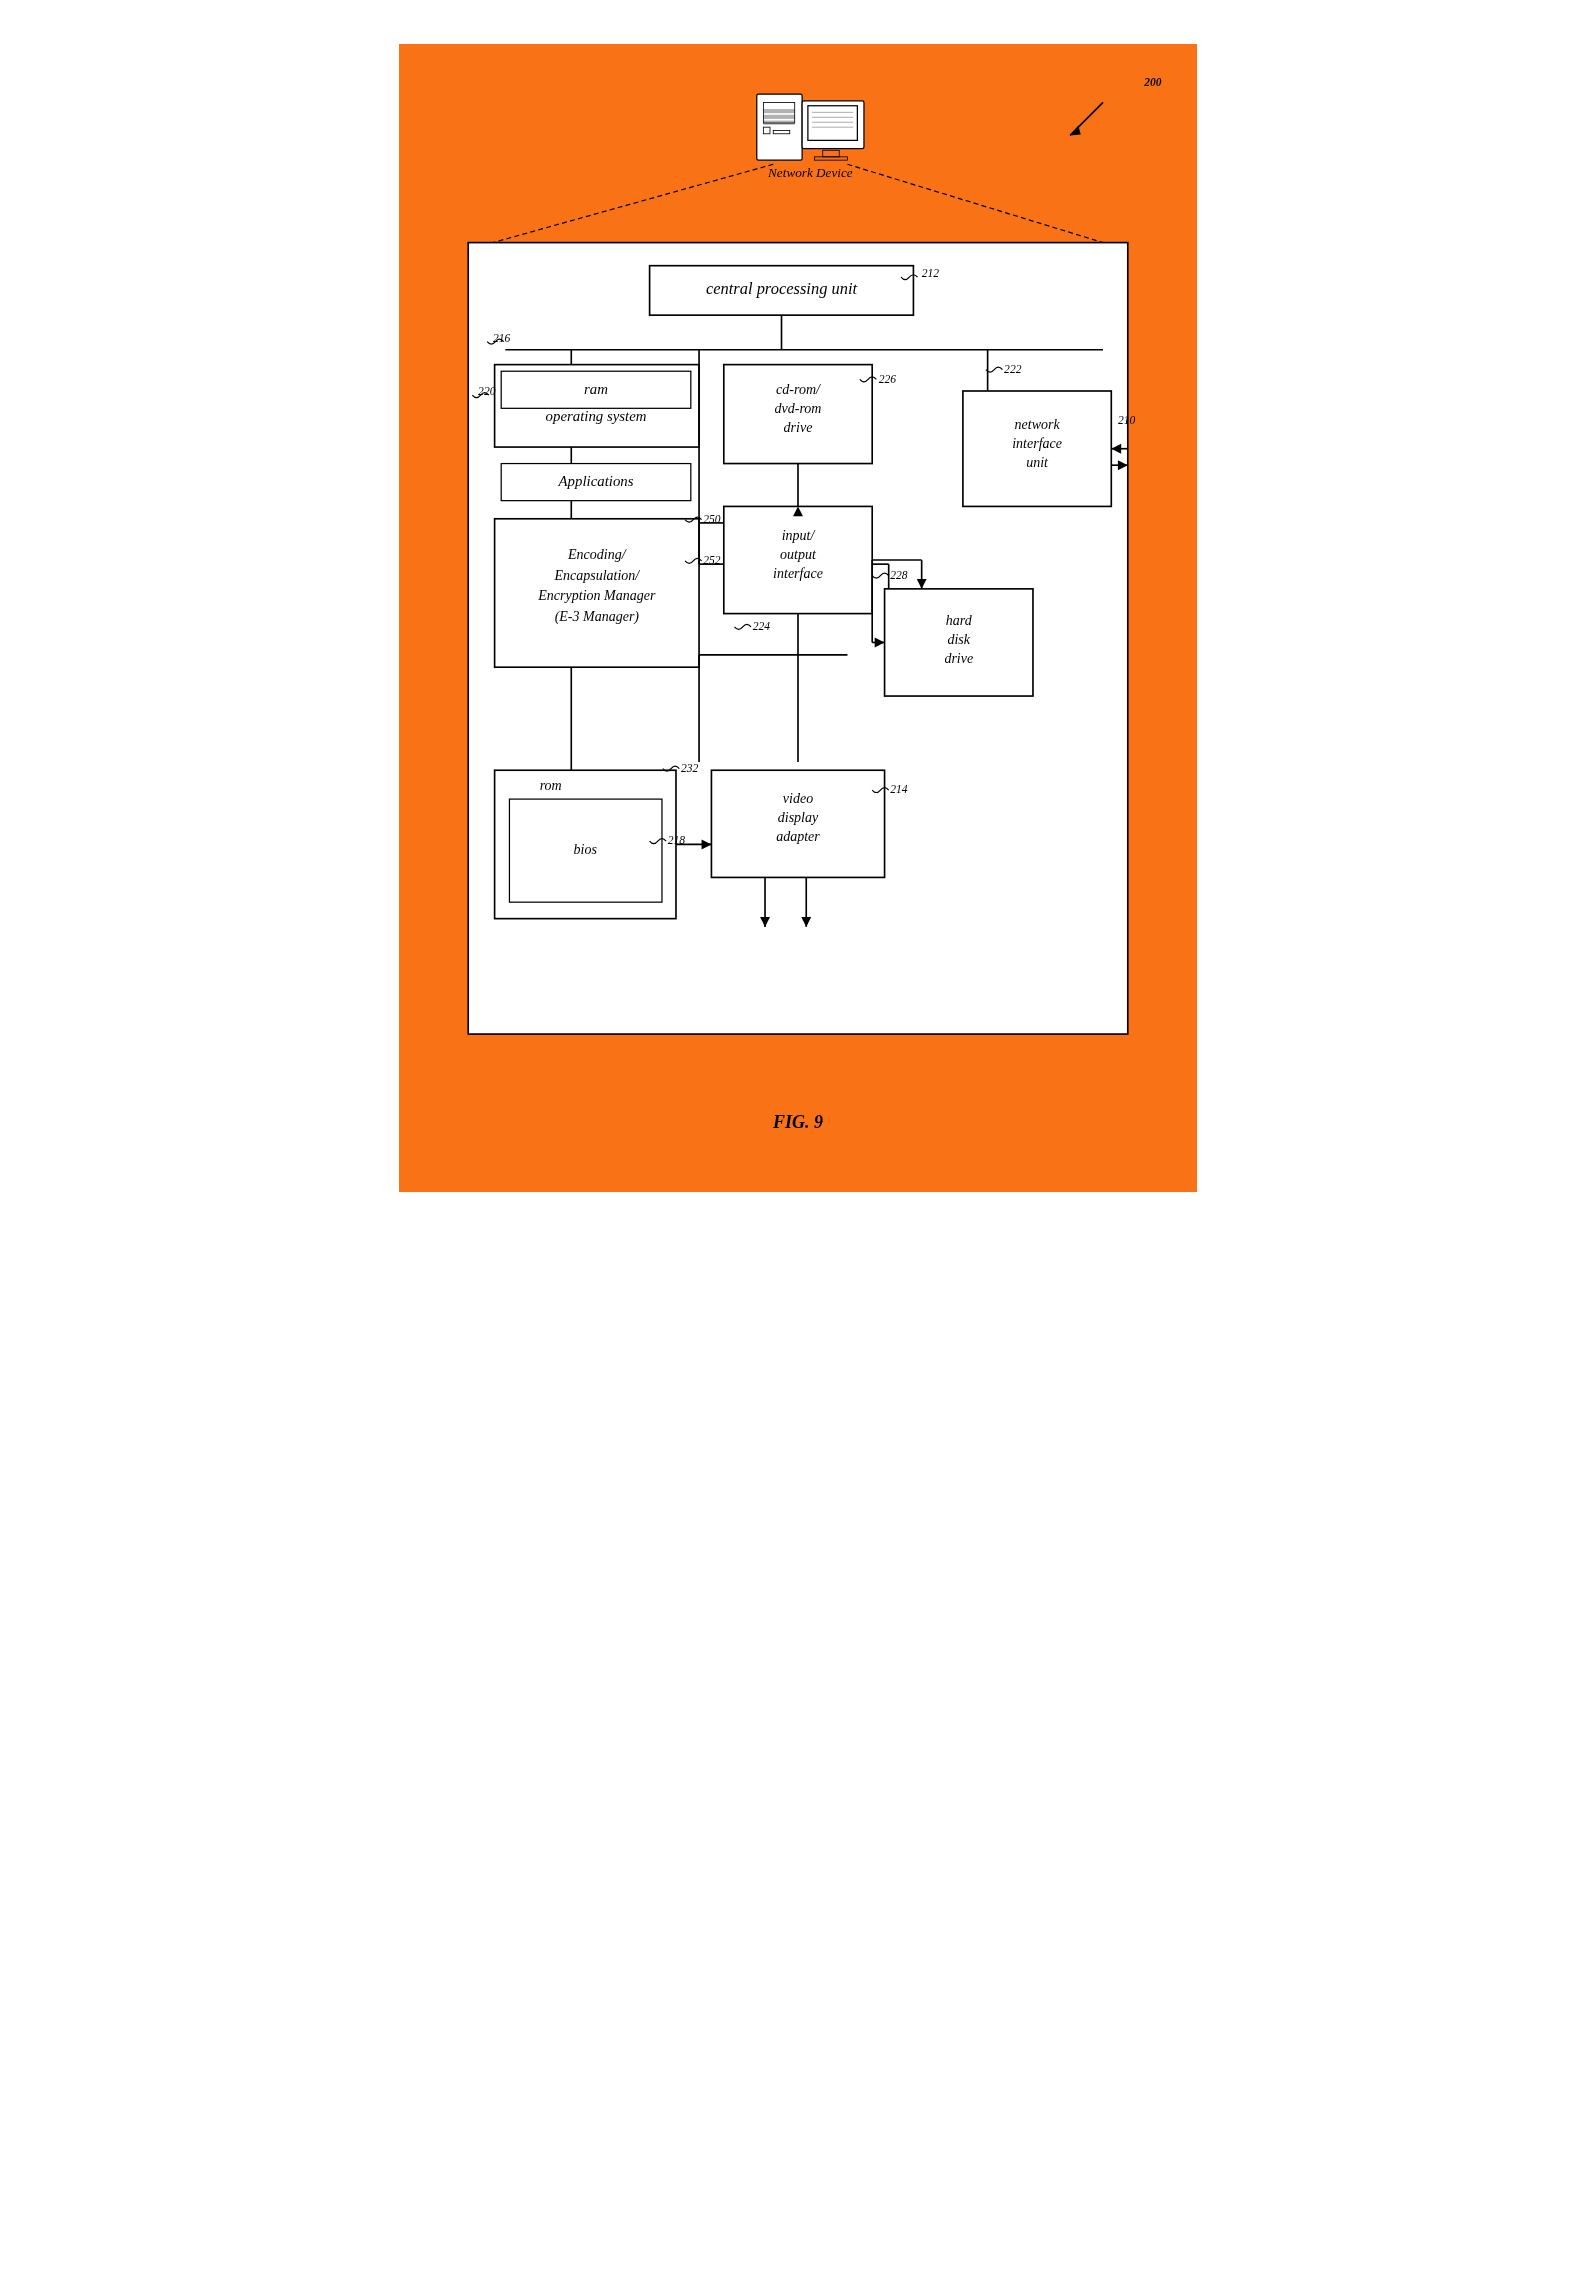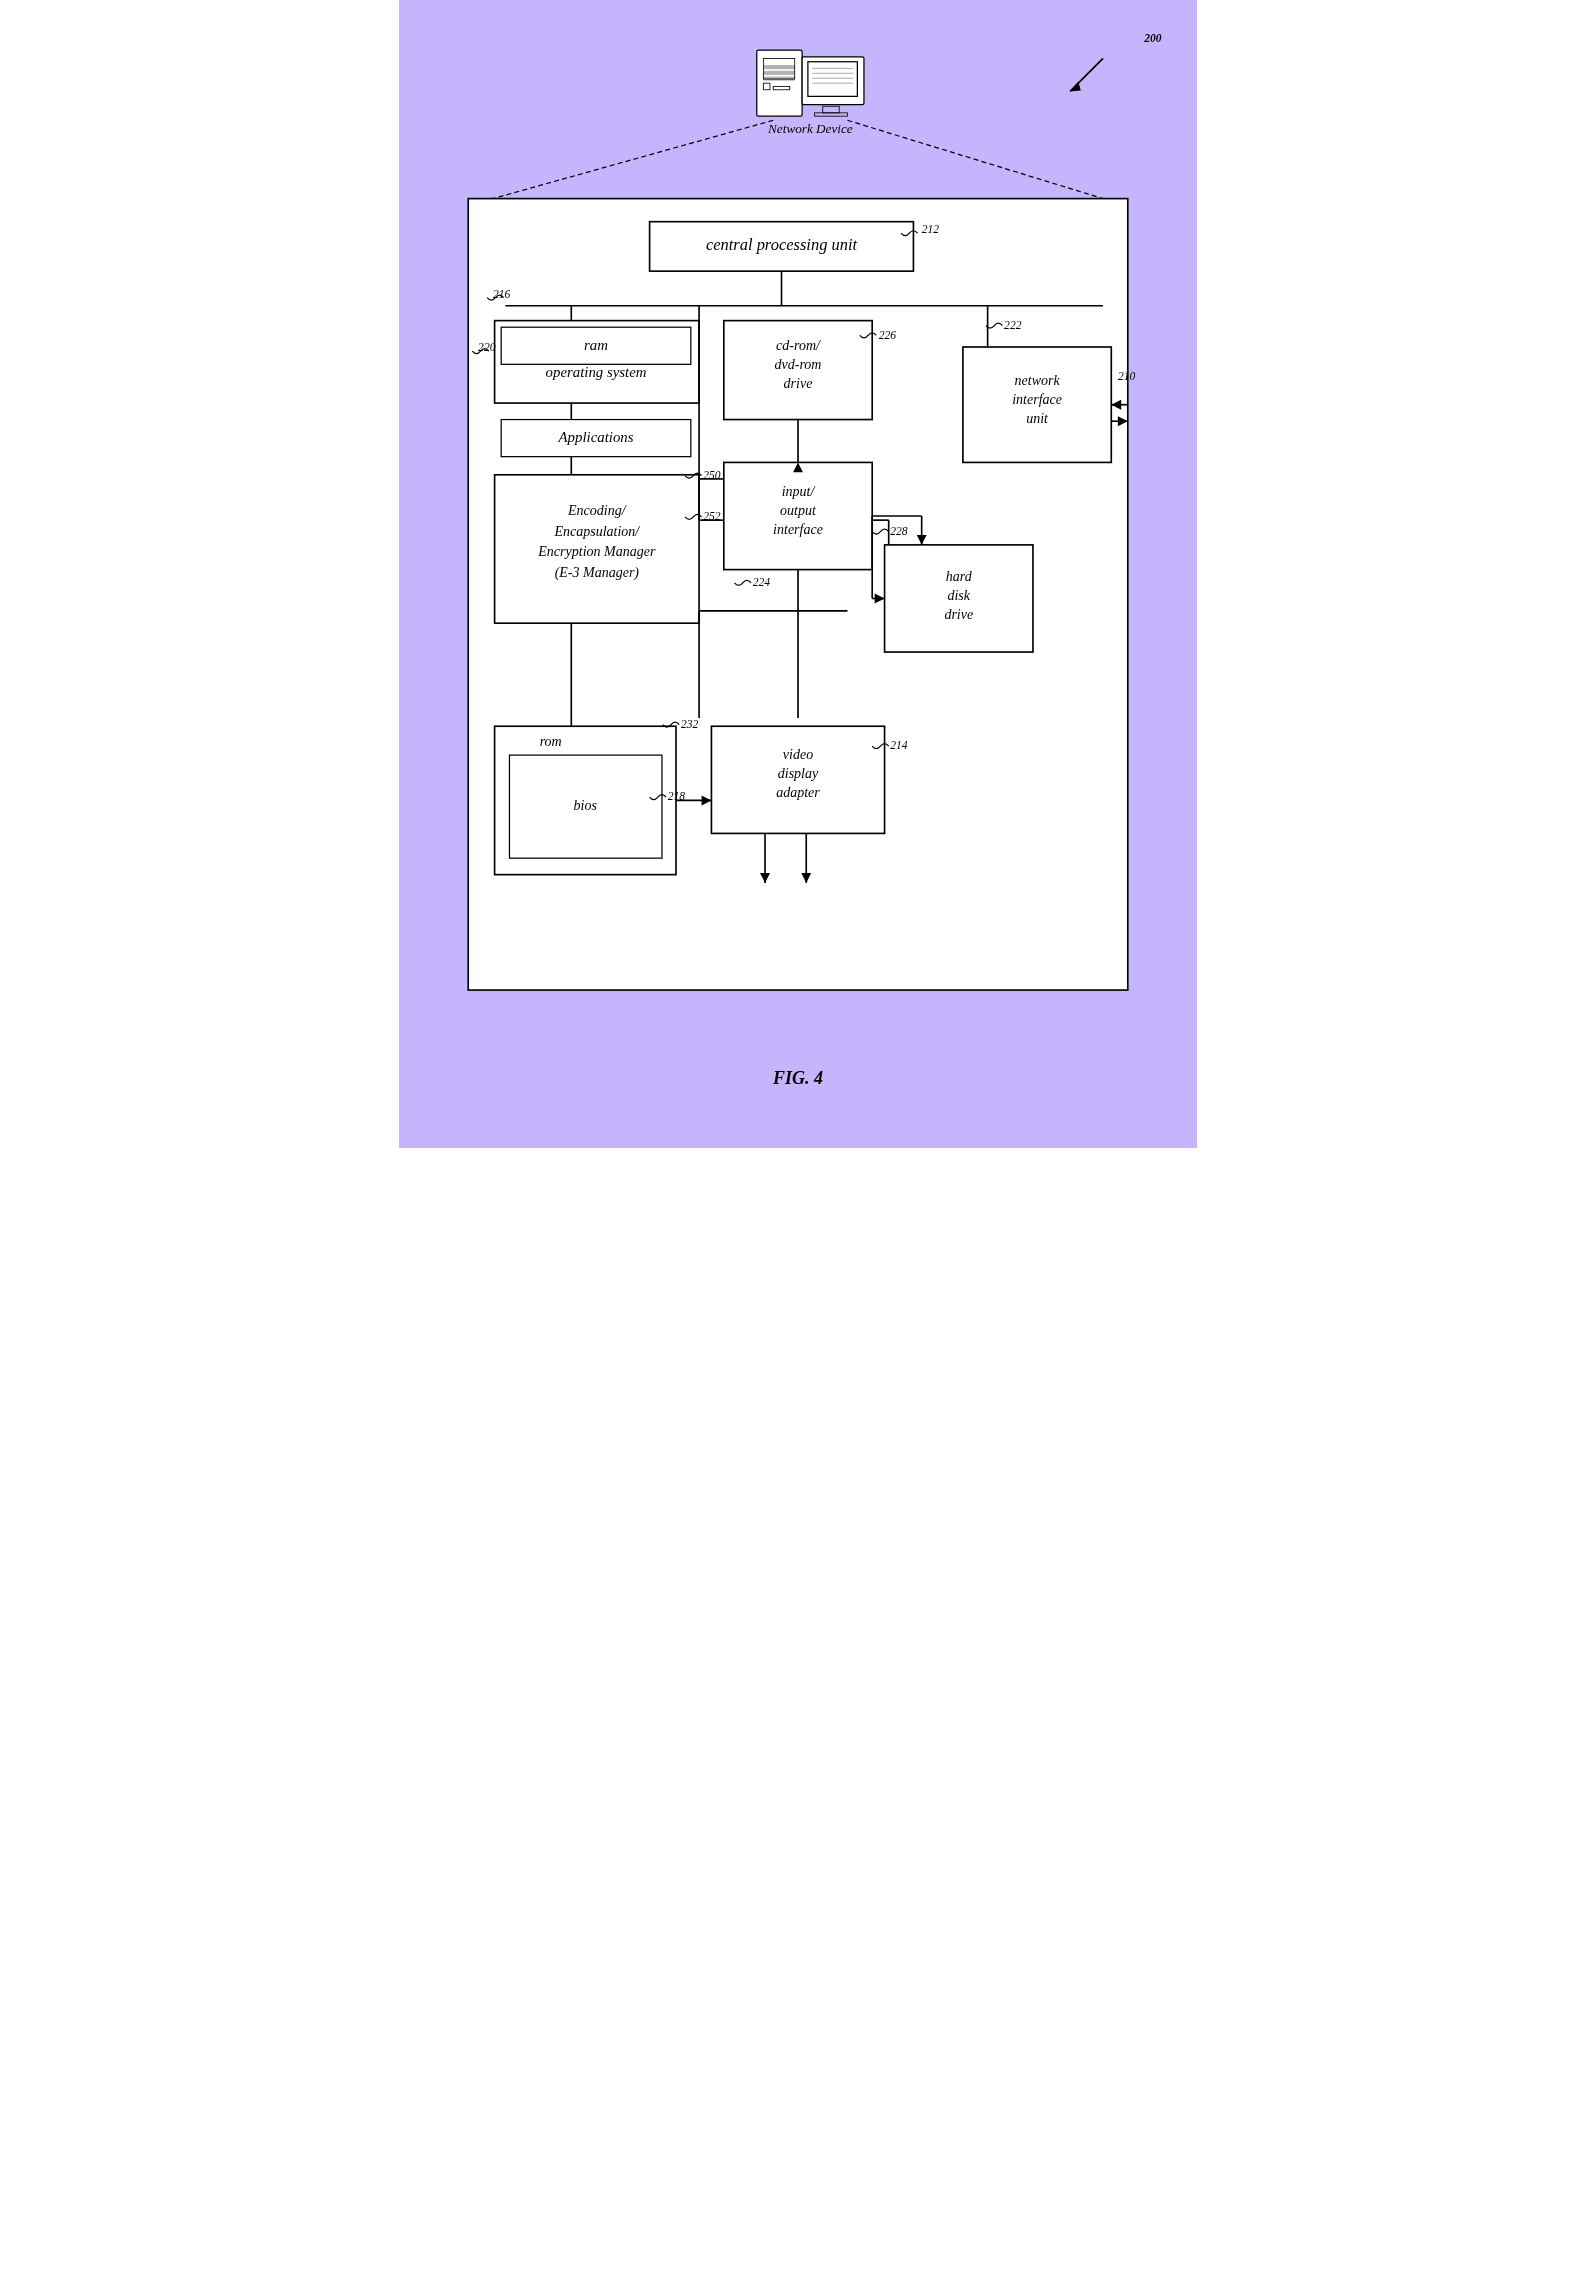--- a/index.html
+++ b/index.html
@@ -8,22 +8,23 @@
       font-family: 'Times New Roman', Times, serif;
       width: 798px;
       min-height: 1148px;
       margin: 0 auto;
       position: relative;
     }
     .page {
       width: 798px;
       min-height: 1148px;
       position: relative;
-      background: #c4b5fd;
+      background: #f97316;
       padding: 16.5px;
+      margin-top: 44px;
     }
     .fig-number {
       text-align: center;
       font-size: 18px;
       font-weight: bold;
       font-style: italic;
       margin-top: 16.5px;
     }
     
     .diagram {
@@ -240,15 +241,15 @@
 
       <line x1="460" y1="990" x2="460" y2="1050" stroke="black" stroke-width="2"></line>
       <polygon points="460,1050 454,1038 466,1038" fill="black"></polygon>
 
       <line x1="330" y1="560" x2="360" y2="560" stroke="black" stroke-width="2"></line>
       <line x1="330" y1="610" x2="360" y2="610" stroke="black" stroke-width="2"></line>
 
     </svg>
   </div>
 
-  <div class="fig-number">FIG. 4</div>
+  <div class="fig-number">FIG. 9</div>
 </div>
 
 
 </body></html>

